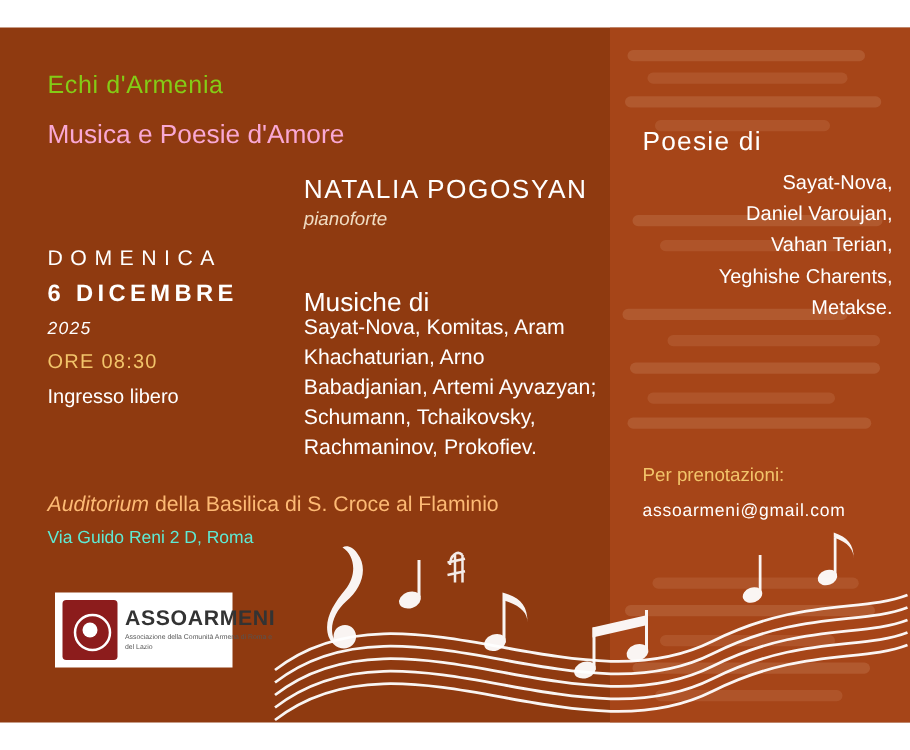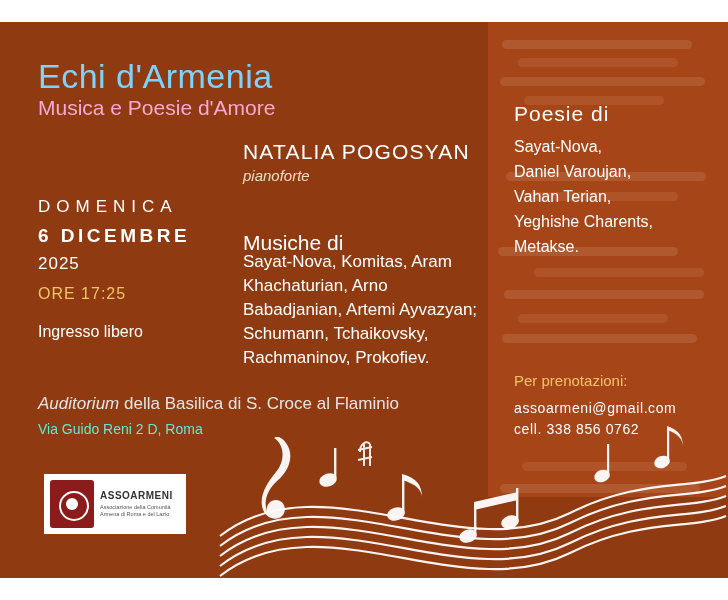--- a/index.html
+++ b/index.html
@@ -21,21 +21,21 @@
     background: #8f3a10;
     overflow: hidden;
   }
 
   
   #right-panel {
     position: absolute;
     right: 0;
     top: 0;
     width: 240px;
-    height: 475px;
+    height: 556px;
     background: #a64518;
     overflow: hidden;
   }
   #right-panel .script-line {
     position: absolute;
     height: 9px;
     background: rgba(255, 225, 200, 0.13);
     border-radius: 5px;
   }
   #right-panel .script-line.short { background: rgba(255, 225, 200, 0.10); }
@@ -46,22 +46,22 @@
     left: 0;
     top: 0;
     width: 500px;
     height: 556px;
   }
 
   .title {
     position: absolute;
     left: 38px;
     top: 35px;
-    font-size: 34px;
-    color: #7dd3fc;
+    font-size: 20px;
+    color: #84cc16;
     letter-spacing: 0.5px;
     font-family: "Liberation Sans", sans-serif;
   }
   .subtitle {
     position: absolute;
     left: 38px;
     top: 74px;
     font-size: 21px;
     color: #f9a8d4;
   }
@@ -74,32 +74,33 @@
   }
   .date-day {
     margin-top: 8px;
     font-size: 19px;
     font-weight: bold;
     color: #ffffff;
     letter-spacing: 3.5px;
   }
   .date-year {
     margin-top: 7px;
-    font-size: 17px;
+    font-size: 14px;
     color: #ffffff;
     letter-spacing: 1px;
+    font-style: italic;
   }
   .date-time {
     margin-top: 11px;
     font-size: 16px;
     color: #f2c46a;
     letter-spacing: 1px;
   }
   .date-entry {
-    margin-top: 20px;
+    margin-top: 10px;
     font-size: 16px;
     color: #ffffff;
   }
 
   .performer {
     position: absolute;
     left: 243px;
     top: 118px;
     font-size: 21px;
     color: #ffffff;
@@ -130,21 +131,21 @@
     font-size: 17px;
     line-height: 24px;
     color: #ffffff;
   }
 
   .venue {
     position: absolute;
     left: 38px;
     top: 372px;
     font-size: 17px;
-    color: #e5e5e5;
+    color: #fdba74;
   }
   .venue em { font-style: italic; }
   .venue-addr {
     position: absolute;
     left: 38px;
     top: 399px;
     font-size: 14px;
     color: #5eead4;
   }
 
@@ -188,21 +189,21 @@
     top: 50%;
     width: 12px;
     height: 12px;
     margin: -6px 0 0 -6px;
     background: #ffffff;
     border-radius: 50%;
     z-index: 2;
   }
   #logo .txt { line-height: 1.1; }
   #logo .txt .name {
-    font-size: 10px;
+    font-size: 17px;
     font-weight: bold;
     color: #333333;
     letter-spacing: 0.5px;
   }
   #logo .txt .tag {
     font-size: 5.5px;
     color: #555555;
     margin-top: 3px;
     line-height: 1.35;
   }
@@ -271,40 +272,39 @@
     <div class="script-line" style="left:16px; top:268px; width:200px;"></div>
     <div class="script-line short" style="left:30px; top:292px; width:150px;"></div>
     <div class="script-line" style="left:14px; top:312px; width:195px;"></div>
     <div class="script-line short" style="left:34px; top:440px; width:165px;"></div>
     <div class="script-line" style="left:12px; top:462px; width:200px;"></div>
     <div class="script-line short" style="left:40px; top:486px; width:140px;"></div>
     <div class="script-line" style="left:18px; top:508px; width:190px;"></div>
     <div class="script-line short" style="left:36px; top:530px; width:150px;"></div>
 
     <div class="poesie-head">Poesie di</div>
-    <div class="poesie-list" style="white-space: pre-line;">Sayat-Nova,
+    <div class="poesie-list" style="white-space: pre-line; text-align: right;">Sayat-Nova,
 Daniel Varoujan,
 Vahan Terian,
 Yeghishe Charents,
 Metakse.</div>
 
     <div class="booking-head">Per prenotazioni:</div>
     <div class="booking-line l1">assoarmeni@gmail.com</div>
-    <div class="booking-line l2">cell. 338 856 0762</div>
   </div>
 
   <div id="left-col">
     <div class="title">Echi d'Armenia</div>
     <div class="subtitle">Musica e Poesie d'Amore</div>
 
     <div class="date-block">
       <div class="date-weekday">DOMENICA</div>
       <div class="date-day">6 DICEMBRE</div>
       <div class="date-year">2025</div>
-      <div class="date-time">ORE 17:25</div>
+      <div class="date-time">ORE 08:30</div>
       <div class="date-entry">Ingresso libero</div>
     </div>
 
     <div class="performer">NATALIA POGOSYAN</div>
     <div class="performer-role">pianoforte</div>
 
     <div class="music-head">Musiche di</div>
     <div class="music-list">Sayat-Nova, Komitas, Aram Khachaturian, Arno Babadjanian, Artemi Ayvazyan; Schumann, Tchaikovsky, Rachmaninov, Prokofiev.</div>
 
     <div class="venue">

